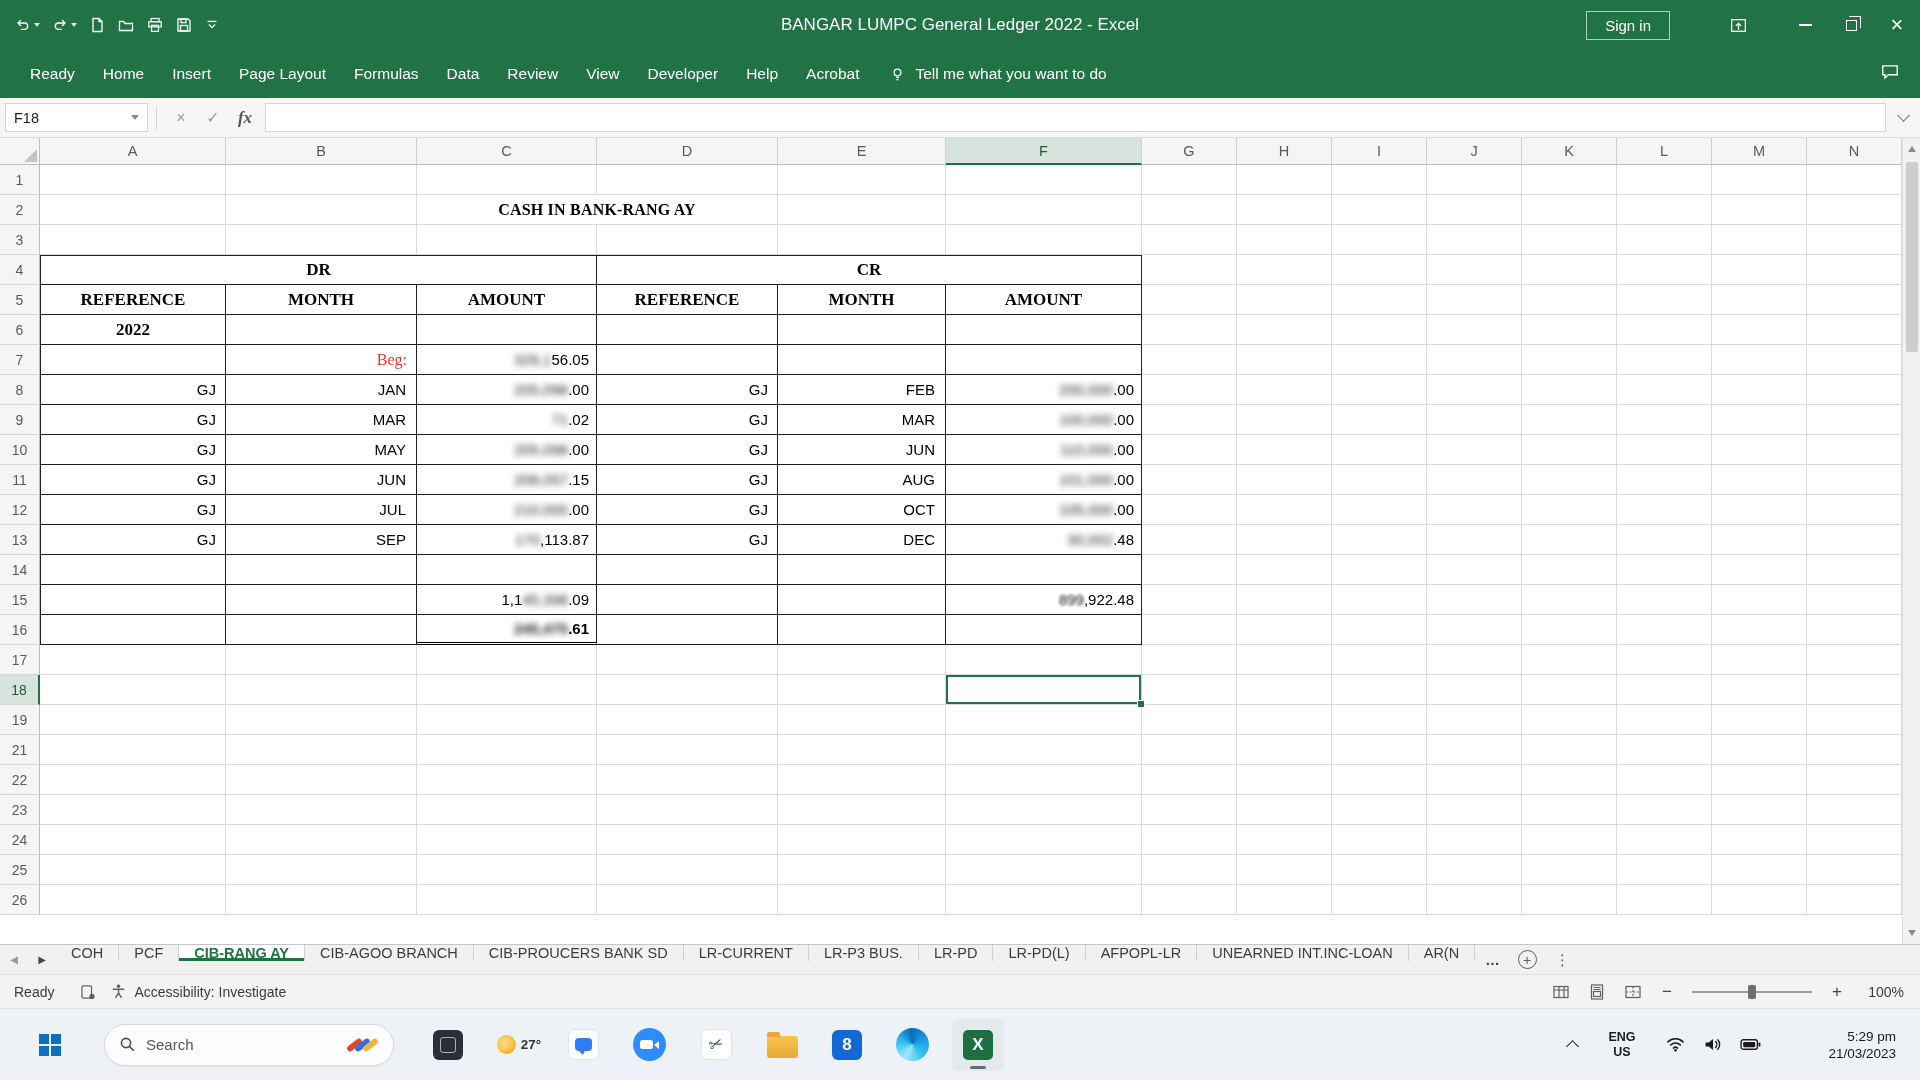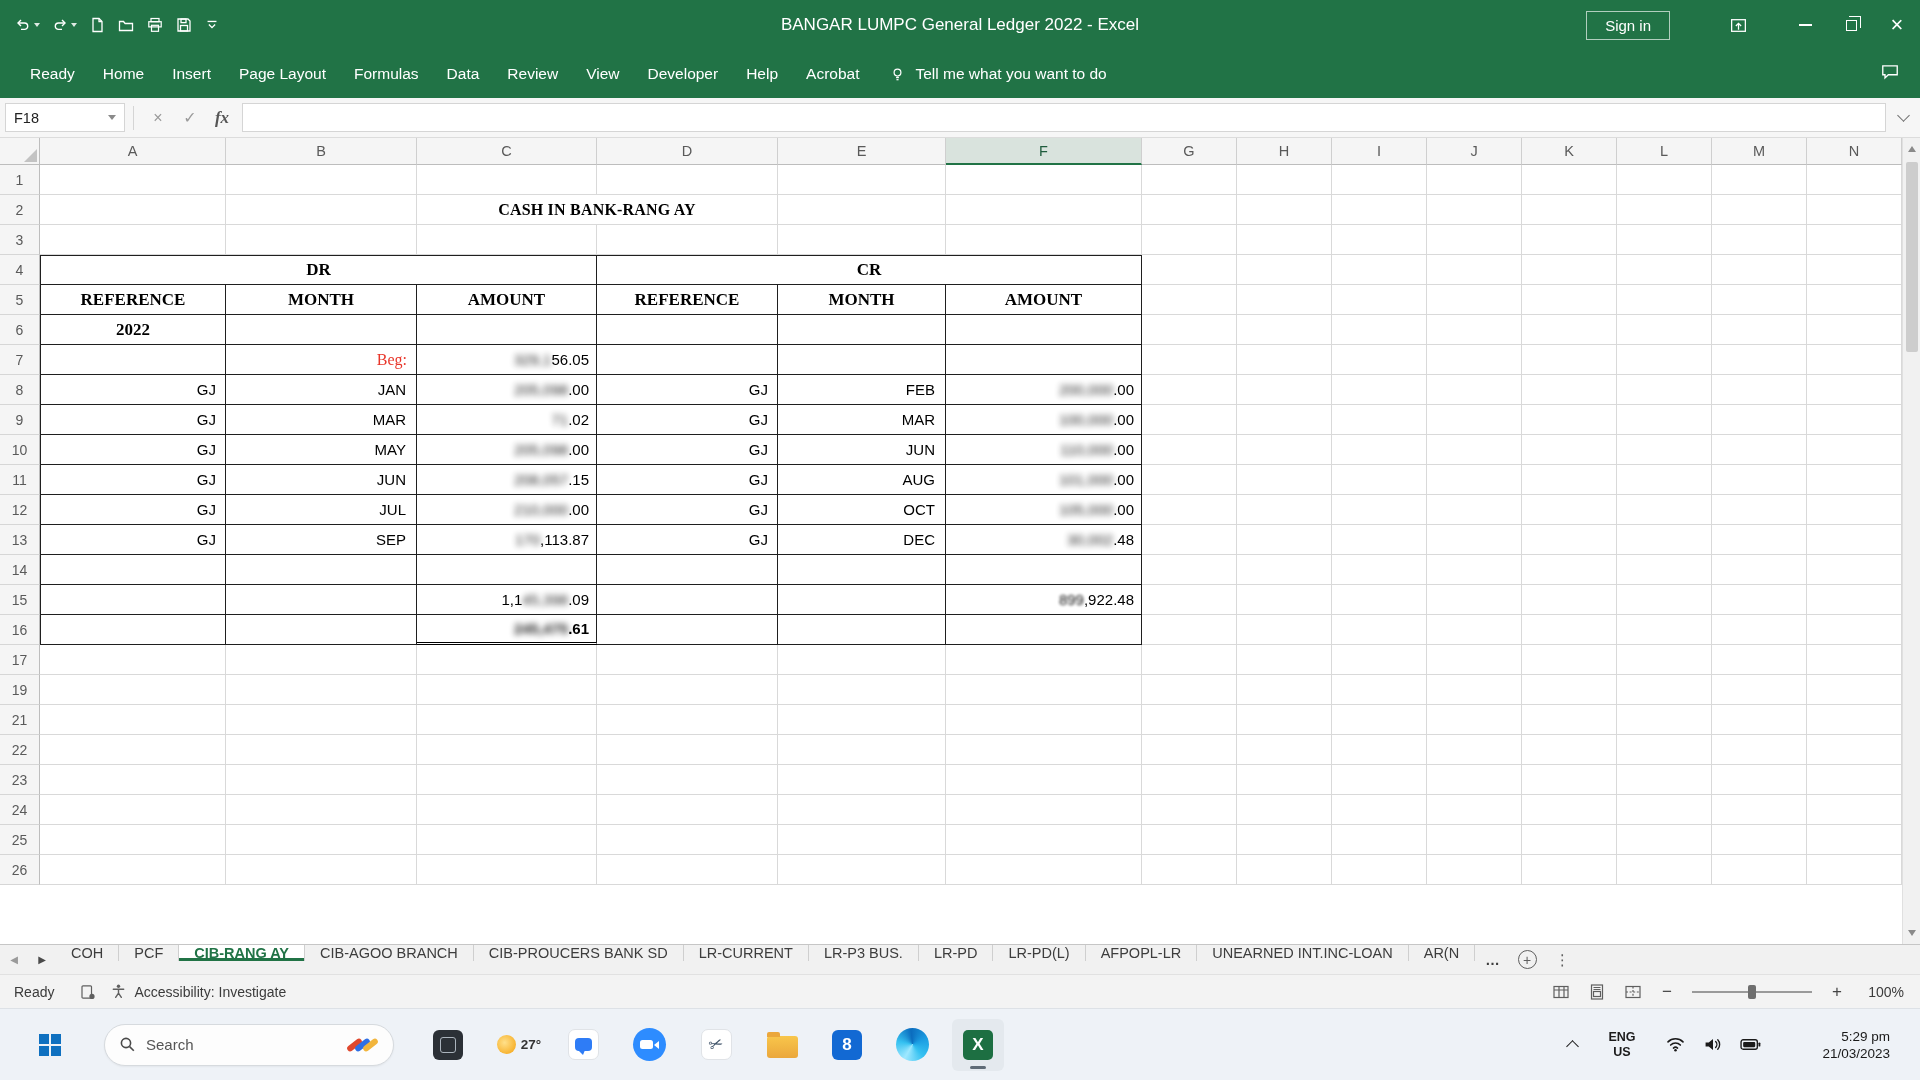--- a/index.html
+++ b/index.html
@@ -25,21 +25,21 @@
 
   
   .menubar{height:48px;background:var(--accent);display:flex;align-items:center;color:#fff;flex:0 0 48px;position:relative}
   .ribbon-tabs{display:flex;align-items:center;height:100%;margin-left:16px}
   .ribbon-tab{padding:0 14px;font-size:15.5px;height:100%;display:flex;align-items:center;cursor:default;white-space:nowrap}
   .tellme{display:flex;align-items:center;gap:9px;margin-left:16px;font-size:15.5px}
   .comment-btn{position:absolute;right:20px;top:50%;transform:translateY(-50%)}
 
   
   .formulabar{height:40px;background:#f6f6f6;border-bottom:1px solid #dcdcdc;display:flex;align-items:center;flex:0 0 40px;padding:0 0 0 5px}
-  .namebox{width:120px;height:29px;background:#fff;border:1px solid #d5d5d5;display:flex;align-items:center;padding:0 8px;font-size:14.5px;color:#222;position:relative}
+  .namebox{width:143px;height:29px;background:#fff;border:1px solid #d5d5d5;display:flex;align-items:center;padding:0 8px;font-size:14.5px;color:#222;position:relative}
   .nb-caret{position:absolute;right:8px;width:0;height:0;border-left:4.5px solid transparent;border-right:4.5px solid transparent;border-top:5px solid #8a8a8a}
   .fb-divider{width:1px;height:24px;background:#d5d5d5;margin:0 8px}
   .fb-btn{width:32px;height:29px;display:flex;align-items:center;justify-content:center;font-size:16px;color:#9a9a9a}
   .fb-btn.fx{color:#565656;font-family:"Liberation Serif",serif;font-style:italic;font-weight:700;font-size:17px}
   .formula-input{flex:1;height:29px;background:#fff;border:1px solid #d5d5d5;margin-left:4px;display:flex;align-items:center;padding:0 8px;font-size:14.5px}
   .fb-expand{width:34px;height:29px;display:flex;align-items:center;justify-content:center}
   .chev-down{width:9px;height:9px;border-left:1.8px solid #6d6d6d;border-bottom:1.8px solid #6d6d6d;transform:rotate(-45deg);margin-top:-4px}
 
   
   .grid-area{height:806px;flex:0 0 806px;display:flex;background:#fff}
@@ -130,21 +130,21 @@
   .snip-sq span{font-size:17px;color:#41556b;transform:rotate(-20deg)}
   .folder{width:31px;height:22px;background:linear-gradient(#f8c64b,#eba73c);border-radius:3px;position:relative;margin-top:5px}
   .folder::before{content:'';position:absolute;top:-4px;left:0;width:13px;height:5px;background:#eba73c;border-radius:2px 2px 0 0}
   .app8-sq{width:30px;height:30px;background:#1269d3;border-radius:6px;display:flex;align-items:center;justify-content:center;color:#fff;font-weight:700;font-size:17px}
   .edge-circle{width:33px;height:33px;border-radius:50%;background:conic-gradient(from 210deg,#9fe8ff,#35c1f1,#0b6cbe,#1b9de2,#35c1f1,#9fe8ff)}
   .excel-wrap{width:52px;height:52px;background:#e4e9ee;border-radius:6px;position:relative}
   .excel-sq{width:30px;height:30px;background:#1d6f42;border-radius:5px;display:flex;align-items:center;justify-content:center;color:#fff;font-weight:700;font-size:17px}
   .excel-wrap::after{content:'';position:absolute;bottom:2px;left:50%;transform:translateX(-50%);width:16px;height:3px;border-radius:2px;background:#5f6b76}
   .chevron-up{width:9px;height:9px;border-left:1.8px solid #1b1b1b;border-top:1.8px solid #1b1b1b;transform:rotate(45deg);margin-top:4px}
   .tb-lang{flex-direction:column;font-size:12.5px;font-weight:600;color:#1b1b1b;line-height:15px}
-  .tb-clock{position:absolute;right:30px;top:50%;transform:translateY(-50%);text-align:right;font-size:13.5px;color:#1a1a1a;line-height:17px}
+  .tb-clock{position:absolute;right:24px;top:50%;transform:translateY(-50%);text-align:right;font-size:13.5px;color:#1a1a1a;line-height:17px}
 </style>
 </head>
 <body>
 
 <div id="app" style="--accent: #217346; --beg-red: #e8362a; --selhdr: #d9e3dd;">
 
   <div class="titlebar">
     <div class="qat">
       <div class="qat-btn">
         <svg width="18" height="18" viewBox="0 0 18 18" fill="none" stroke="#fff" stroke-width="1.4">
@@ -556,20 +556,39 @@
             <div class="cell" style="width: 95px;"></div>
           </div>
           <div class="g-row">
             <div class="row-hdr">17</div>
             <div class="cell" style="width: 186px;"></div>
             <div class="cell" style="width: 191px;"></div>
             <div class="cell" style="width: 180px;"></div>
             <div class="cell" style="width: 181px;"></div>
             <div class="cell" style="width: 168px;"></div>
             <div class="cell" style="width: 196px;"></div>
+            <div class="cell" style="width: 95px;"></div>
+            <div class="cell" style="width: 95px;"></div>
+            <div class="cell" style="width: 95px;"></div>
+            <div class="cell" style="width: 95px;"></div>
+            <div class="cell" style="width: 95px;"></div>
+            <div class="cell" style="width: 95px;"></div>
+            <div class="cell" style="width: 95px;"></div>
+            <div class="cell" style="width: 95px;"></div>
+          </div>
+          <div class="g-row">
+            <div class="row-hdr hl">18</div>
+            <div class="cell" style="width: 186px;"></div>
+            <div class="cell" style="width: 191px;"></div>
+            <div class="cell" style="width: 180px;"></div>
+            <div class="cell" style="width: 181px;"></div>
+            <div class="cell" style="width: 168px;"></div>
+            <div class="cell sel" style="width: 196px;">
+              <div class="fill-handle"></div>
+            </div>
             <div class="cell" style="width: 95px;"></div>
             <div class="cell" style="width: 95px;"></div>
             <div class="cell" style="width: 95px;"></div>
             <div class="cell" style="width: 95px;"></div>
             <div class="cell" style="width: 95px;"></div>
             <div class="cell" style="width: 95px;"></div>
             <div class="cell" style="width: 95px;"></div>
             <div class="cell" style="width: 95px;"></div>
           </div>
           <div class="g-row">

